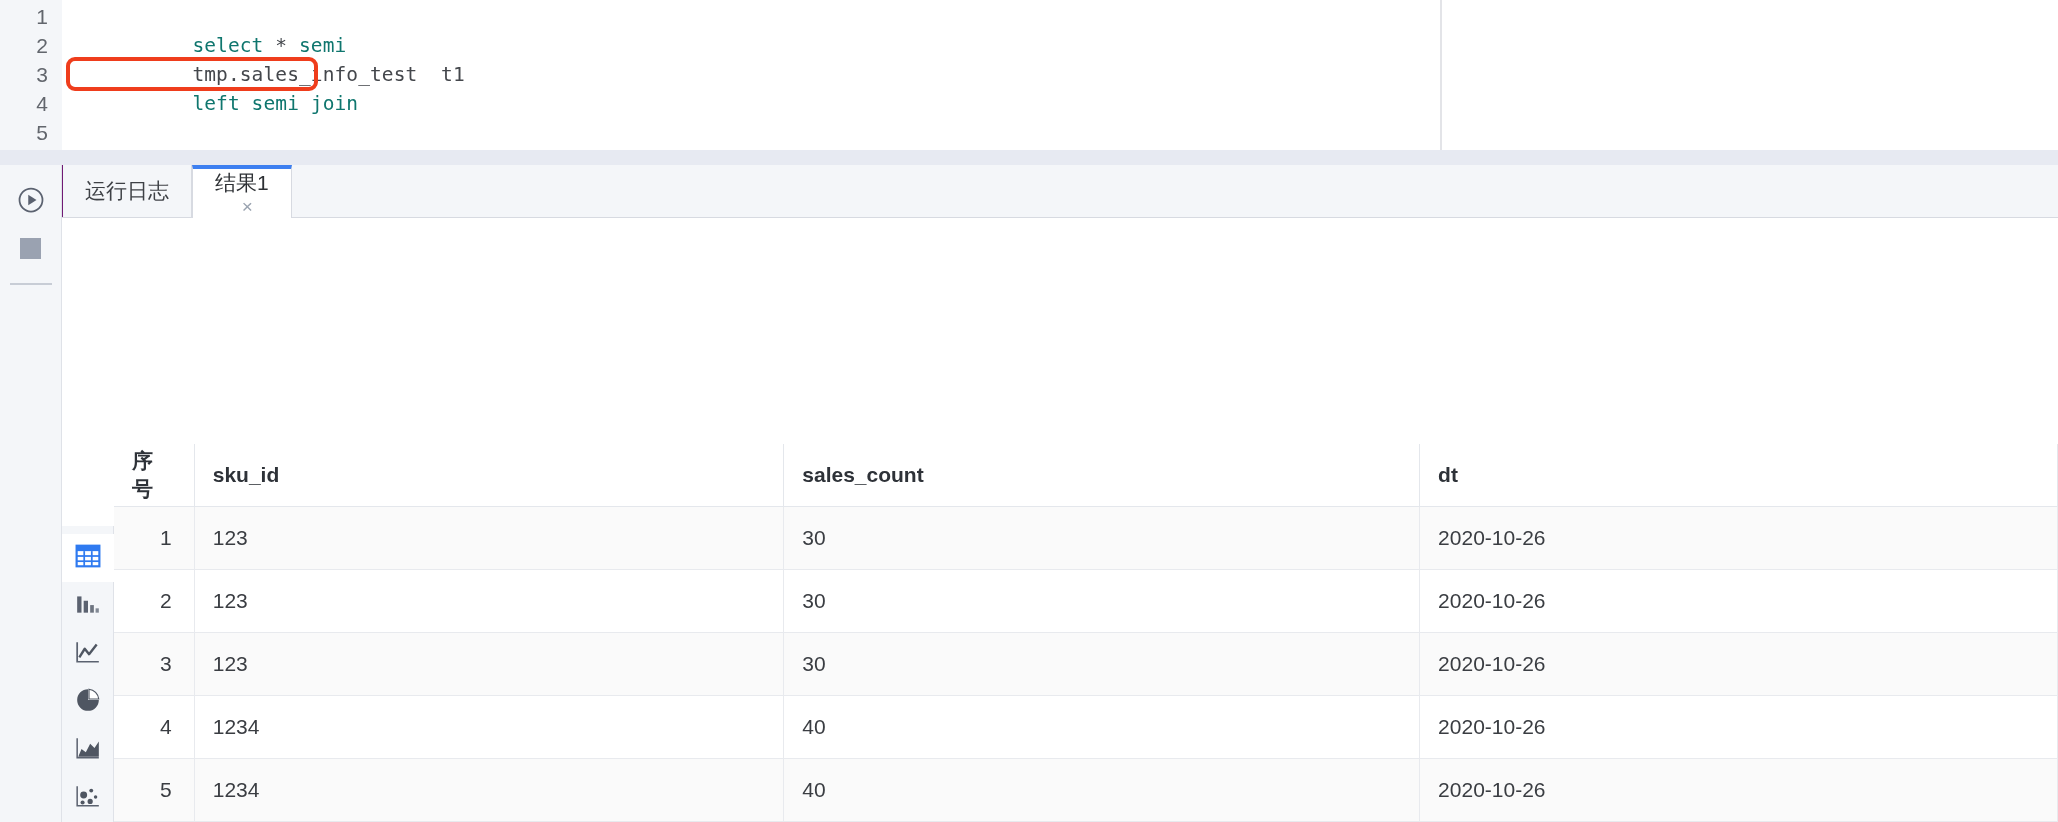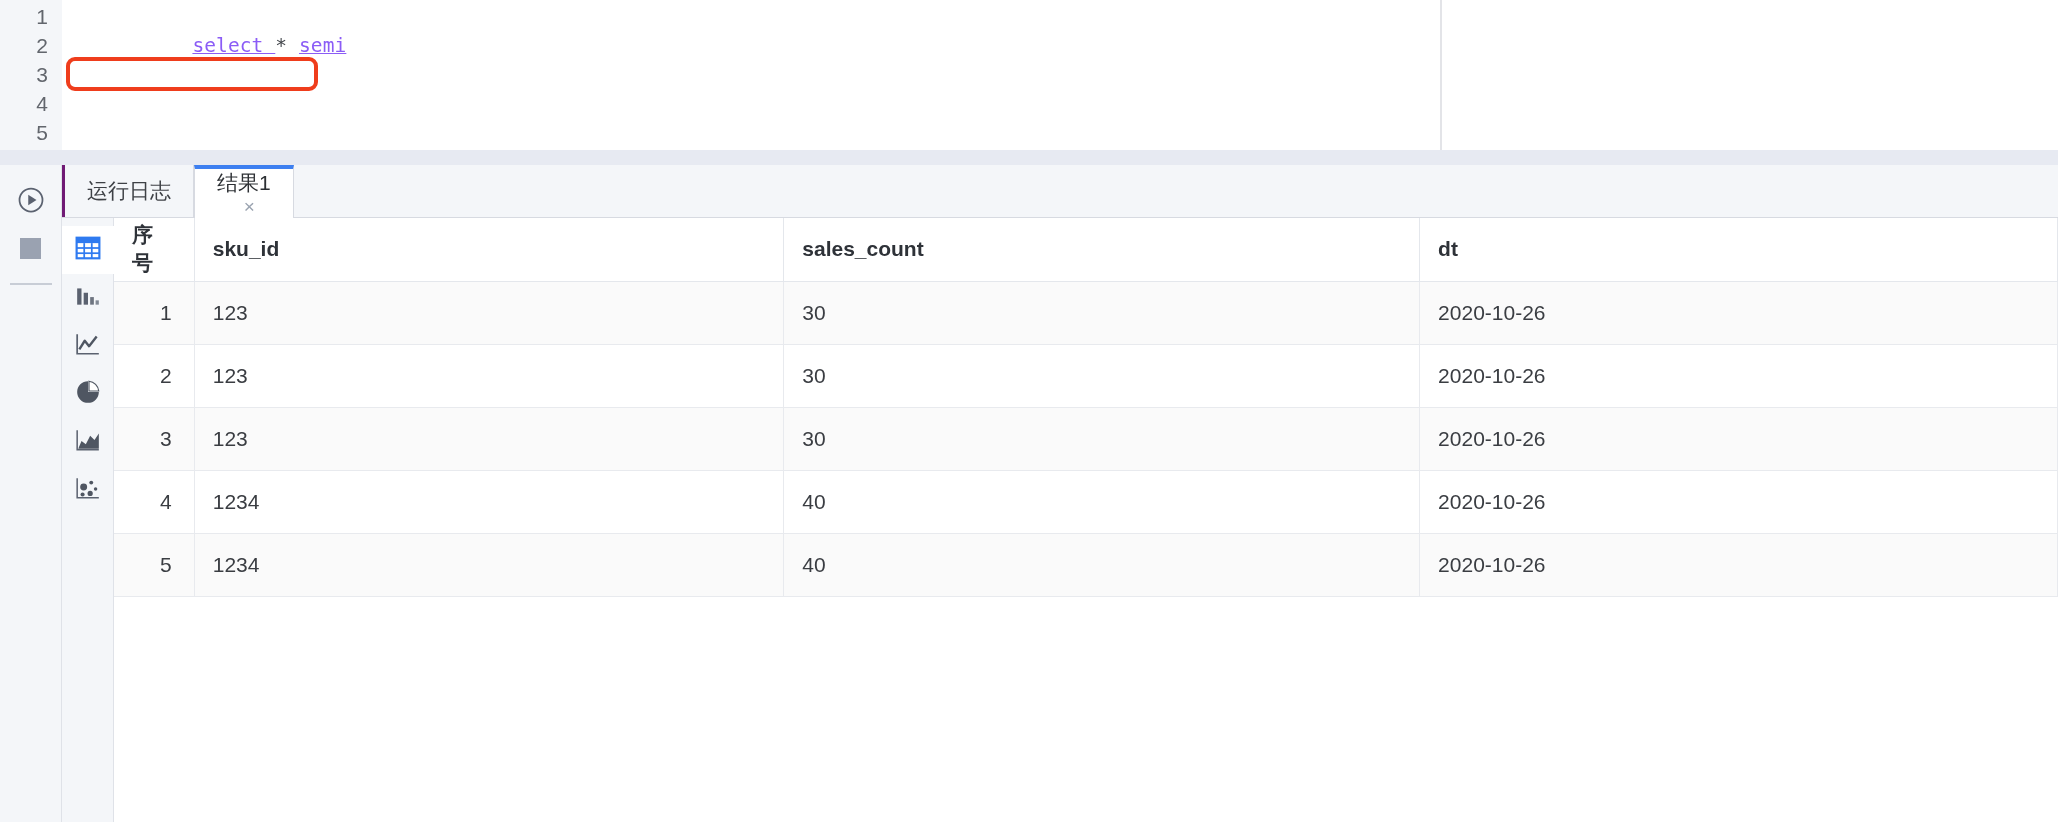--- a/index.html
+++ b/index.html
@@ -60,21 +60,21 @@
   .code-line {
     height: 29px;
     line-height: 29px;
     padding-left: 12px;
     font-family: "DejaVu Sans Mono", monospace;
     font-size: 19.5px;
     white-space: pre;
     color: #3f3f46;
     letter-spacing: 0.1px;
   }
-  .kw { color: #8b5cf6; text-decoration: underline; }
+  .kw { color: #0f766e; }
   .plain { color: #44474c; }
   .highlight-box {
     position: absolute;
     left: 4px;
     top: 57px;
     width: 252px;
     height: 34px;
     border: 4px solid #ef3d1c;
     border-radius: 9px;
     pointer-events: none;
@@ -154,21 +154,21 @@
     display: flex;
     align-items: center;
     font-size: 21px;
     color: #3e4146;
     background: #f4f6f9;
     border-left: 1px solid #d7dae1;
     border-right: 1px solid #d7dae1;
     cursor: pointer;
     position: relative;
   }
-  .tab:first-child { border-left: 3px solid #701a75; }
+  .tab:first-child { border-left: 1px solid #701a75; }
   .tab.active {
     background: #ffffff;
     border-top: 4px solid #3d7ff0;
     height: 53px;
     margin-bottom: -1px;
     color: #2d3034;
     flex-direction: column;
   }
   .tab-close {
     margin-left: 11px;
@@ -176,20 +176,21 @@
     font-size: 19px;
     line-height: 1;
     cursor: pointer;
   }
 
   
   .results-body {
     flex: 1;
     display: flex;
     min-height: 0;
+    align-items: flex-end;
   }
   .viz-rail {
     width: 52px;
     background: #f4f6f9;
     border-right: 1px solid #dfe2e8;
     flex: none;
     display: flex;
     flex-direction: column;
     align-items: center;
     padding-top: 8px;
@@ -260,20 +261,26 @@
       <div class="gutter">
         <div class="gutter-line">1</div>
         <div class="gutter-line">2</div>
         <div class="gutter-line">3</div>
         <div class="gutter-line">4</div>
         <div class="gutter-line">5</div>
       </div>
       <div class="code-area">
         <div class="code-line">
           <span class="kw">select </span><span class="plain">* </span><span class="kw">semi</span>
+        </div>
+        <div class="code-line">
+          <span class="plain">tmp.sales_info_test  t1</span>
+        </div>
+        <div class="code-line">
+          <span class="kw">left semi join</span>
         </div>
         <div class="code-line"></div>
         <div class="highlight-box"></div>
       </div>
     </div>
     <div class="editor-right"></div>
   </div>
 
   <div class="h-separator"></div>
 

